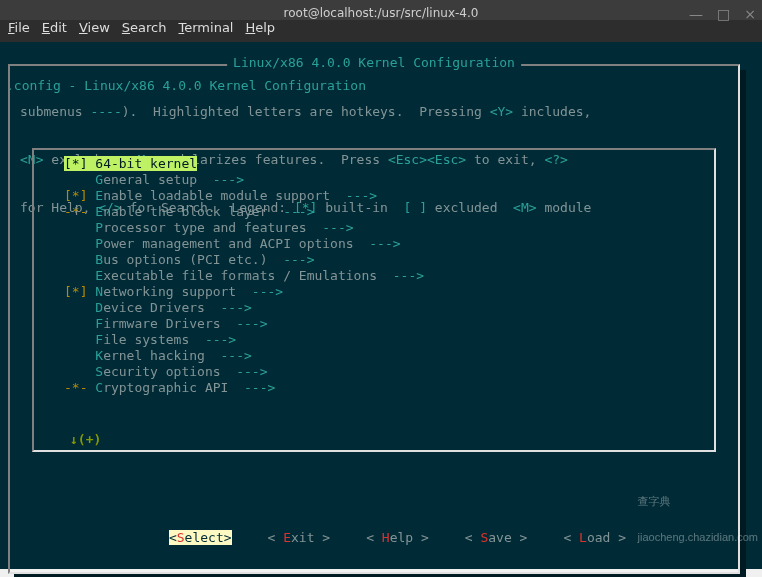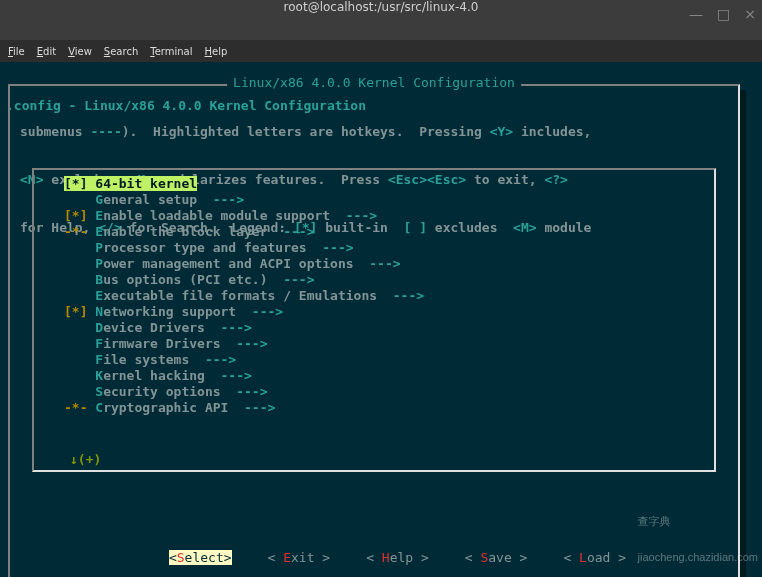--- a/index.html
+++ b/index.html
@@ -7,23 +7,23 @@
       font-family: "DejaVu Sans Mono", "Courier New", monospace;
       font-size: 13px;
       background: #f0f0f0;
       width: 762px;
       height: 577px;
       overflow: hidden;
     }
     .titlebar {
       background: #3c3c3c;
       color: #cfcfcf;
-      height: 40px;
+      height: 20px;
       display: flex;
-      align-items: flex-start;
+      align-items: flex-end;
       justify-content: center;
       position: relative;
       font-family: "DejaVu Sans", Arial, sans-serif;
       font-size: 12px;
     }
     .titlebar .win-controls {
       position: absolute;
       right: 6px;
       top: 0;
       height: 28px;
@@ -31,41 +31,41 @@
       align-items: center;
       gap: 14px;
       color: #888;
       font-size: 14px;
     }
     .menubar {
       background: #2d2d2d;
       color: #ddd;
       height: 22px;
       display: flex;
-      align-items: center;
+      align-items: flex-start;
       padding: 0 4px;
       gap: 4px;
       font-family: "DejaVu Sans", Arial, sans-serif;
-      font-size: 10px;
+      font-size: 13px;
     }
     .menubar .mitem {
       padding: 0 4px;
       cursor: default;
     }
     .menubar .mn { text-decoration: underline; }
     .terminal {
       background: #002b36;
       color: #839496;
       height: calc(577px - 28px - 22px);
       padding: 4px 6px 6px 6px;
       position: relative;
       line-height: 16px;
       white-space: pre;
     }
-    .term-row { white-space: pre; font-weight: bold; }
+    .term-row { white-space: pre; }
     .cyan { color: #2aa198; }
     .yellow { color: #b58900; }
     .red { color: #dc322f; }
     .hl-sel {
       background: #bef264;
       color: #001a22;
     }
     .hl-active {
       background: #fef9c3;
       color: #002b36;
@@ -166,21 +166,21 @@
 <div class="terminal">
   <div class="term-row cyan">.config - Linux/x86 4.0.0 Kernel Configuration</div>
 
   <div class="frame">
     <div class="frame-border"></div>
     <div class="frame-title">Linux/x86 4.0.0 Kernel Configuration</div>
 
     <div class="help-lines">
       <div class="term-row"><span>submenus </span><span class="cyan">----</span><span>).  Highlighted letters are hotkeys.  Pressing </span><span class="cyan">&lt;Y&gt;</span><span> includes,</span></div>
       <div class="term-row"><span class="cyan">&lt;N&gt;</span><span> excludes, </span><span class="cyan">&lt;M&gt;</span><span> modularizes features.  Press </span><span class="cyan">&lt;Esc&gt;&lt;Esc&gt;</span><span> to exit, </span><span class="cyan">&lt;?&gt;</span></div>
-      <div class="term-row"><span>for Help, </span><span class="cyan">&lt;/&gt;</span><span> for Search.  Legend: </span><span class="cyan">[*]</span><span> built-in  </span><span class="cyan">[ ]</span><span> excludes  </span><span class="cyan">&lt;M&gt;</span><span> module</span></div>
+      <div class="term-row"><span>for Help, </span><span class="cyan">&lt;/&gt;</span><span> for Search.  Legend: </span><span class="cyan">[*]</span><span> built-in  </span><span class="cyan">[ ]</span><span> excluded  </span><span class="cyan">&lt;M&gt;</span><span> module</span></div>
     </div>
 
     <div class="menu-box">
       <div class="menu-items" id="menu-items"><div class="term-row"><span class="hl-sel">[*] 64-bit kernel</span></div><div class="term-row"><span class="yellow">    </span><span class="cyan">G</span><span>eneral setup  </span><span class="cyan">---&gt;</span></div><div class="term-row"><span class="yellow">[*] </span><span class="cyan">E</span><span>nable loadable module support  </span><span class="cyan">---&gt;</span></div><div class="term-row"><span class="yellow">-*- </span><span class="cyan">E</span><span>nable the block layer  </span><span class="cyan">---&gt;</span></div><div class="term-row"><span class="yellow">    </span><span class="cyan">P</span><span>rocessor type and features  </span><span class="cyan">---&gt;</span></div><div class="term-row"><span class="yellow">    </span><span class="cyan">P</span><span>ower management and ACPI options  </span><span class="cyan">---&gt;</span></div><div class="term-row"><span class="yellow">    </span><span class="cyan">B</span><span>us options (PCI etc.)  </span><span class="cyan">---&gt;</span></div><div class="term-row"><span class="yellow">    </span><span class="cyan">E</span><span>xecutable file formats / Emulations  </span><span class="cyan">---&gt;</span></div><div class="term-row"><span class="yellow">[*] </span><span class="cyan">N</span><span>etworking support  </span><span class="cyan">---&gt;</span></div><div class="term-row"><span class="yellow">    </span><span class="cyan">D</span><span>evice Drivers  </span><span class="cyan">---&gt;</span></div><div class="term-row"><span class="yellow">    </span><span class="cyan">F</span><span>irmware Drivers  </span><span class="cyan">---&gt;</span></div><div class="term-row"><span class="yellow">    </span><span class="cyan">F</span><span>ile systems  </span><span class="cyan">---&gt;</span></div><div class="term-row"><span class="yellow">    </span><span class="cyan">K</span><span>ernel hacking  </span><span class="cyan">---&gt;</span></div><div class="term-row"><span class="yellow">    </span><span class="cyan">S</span><span>ecurity options  </span><span class="cyan">---&gt;</span></div><div class="term-row"><span class="yellow">-*- </span><span class="cyan">C</span><span>ryptographic API  </span><span class="cyan">---&gt;</span></div></div>
       <div class="scroll-ind">↓(+)</div>
     </div>
 
     <div class="buttons">
       <span class="hl-active"><span>&lt;</span><span class="red">S</span><span>elect</span><span>&gt;</span></span><span class="bgap"></span><span><span>&lt; </span><span class="red">E</span><span>xit </span><span>&gt;</span></span><span class="bgap"></span><span><span>&lt; </span><span class="red">H</span><span>elp </span><span>&gt;</span></span><span class="bgap"></span><span><span>&lt; </span><span class="red">S</span><span>ave </span><span>&gt;</span></span><span class="bgap"></span><span><span>&lt; </span><span class="red">L</span><span>oad </span><span>&gt;</span></span>
     </div>

